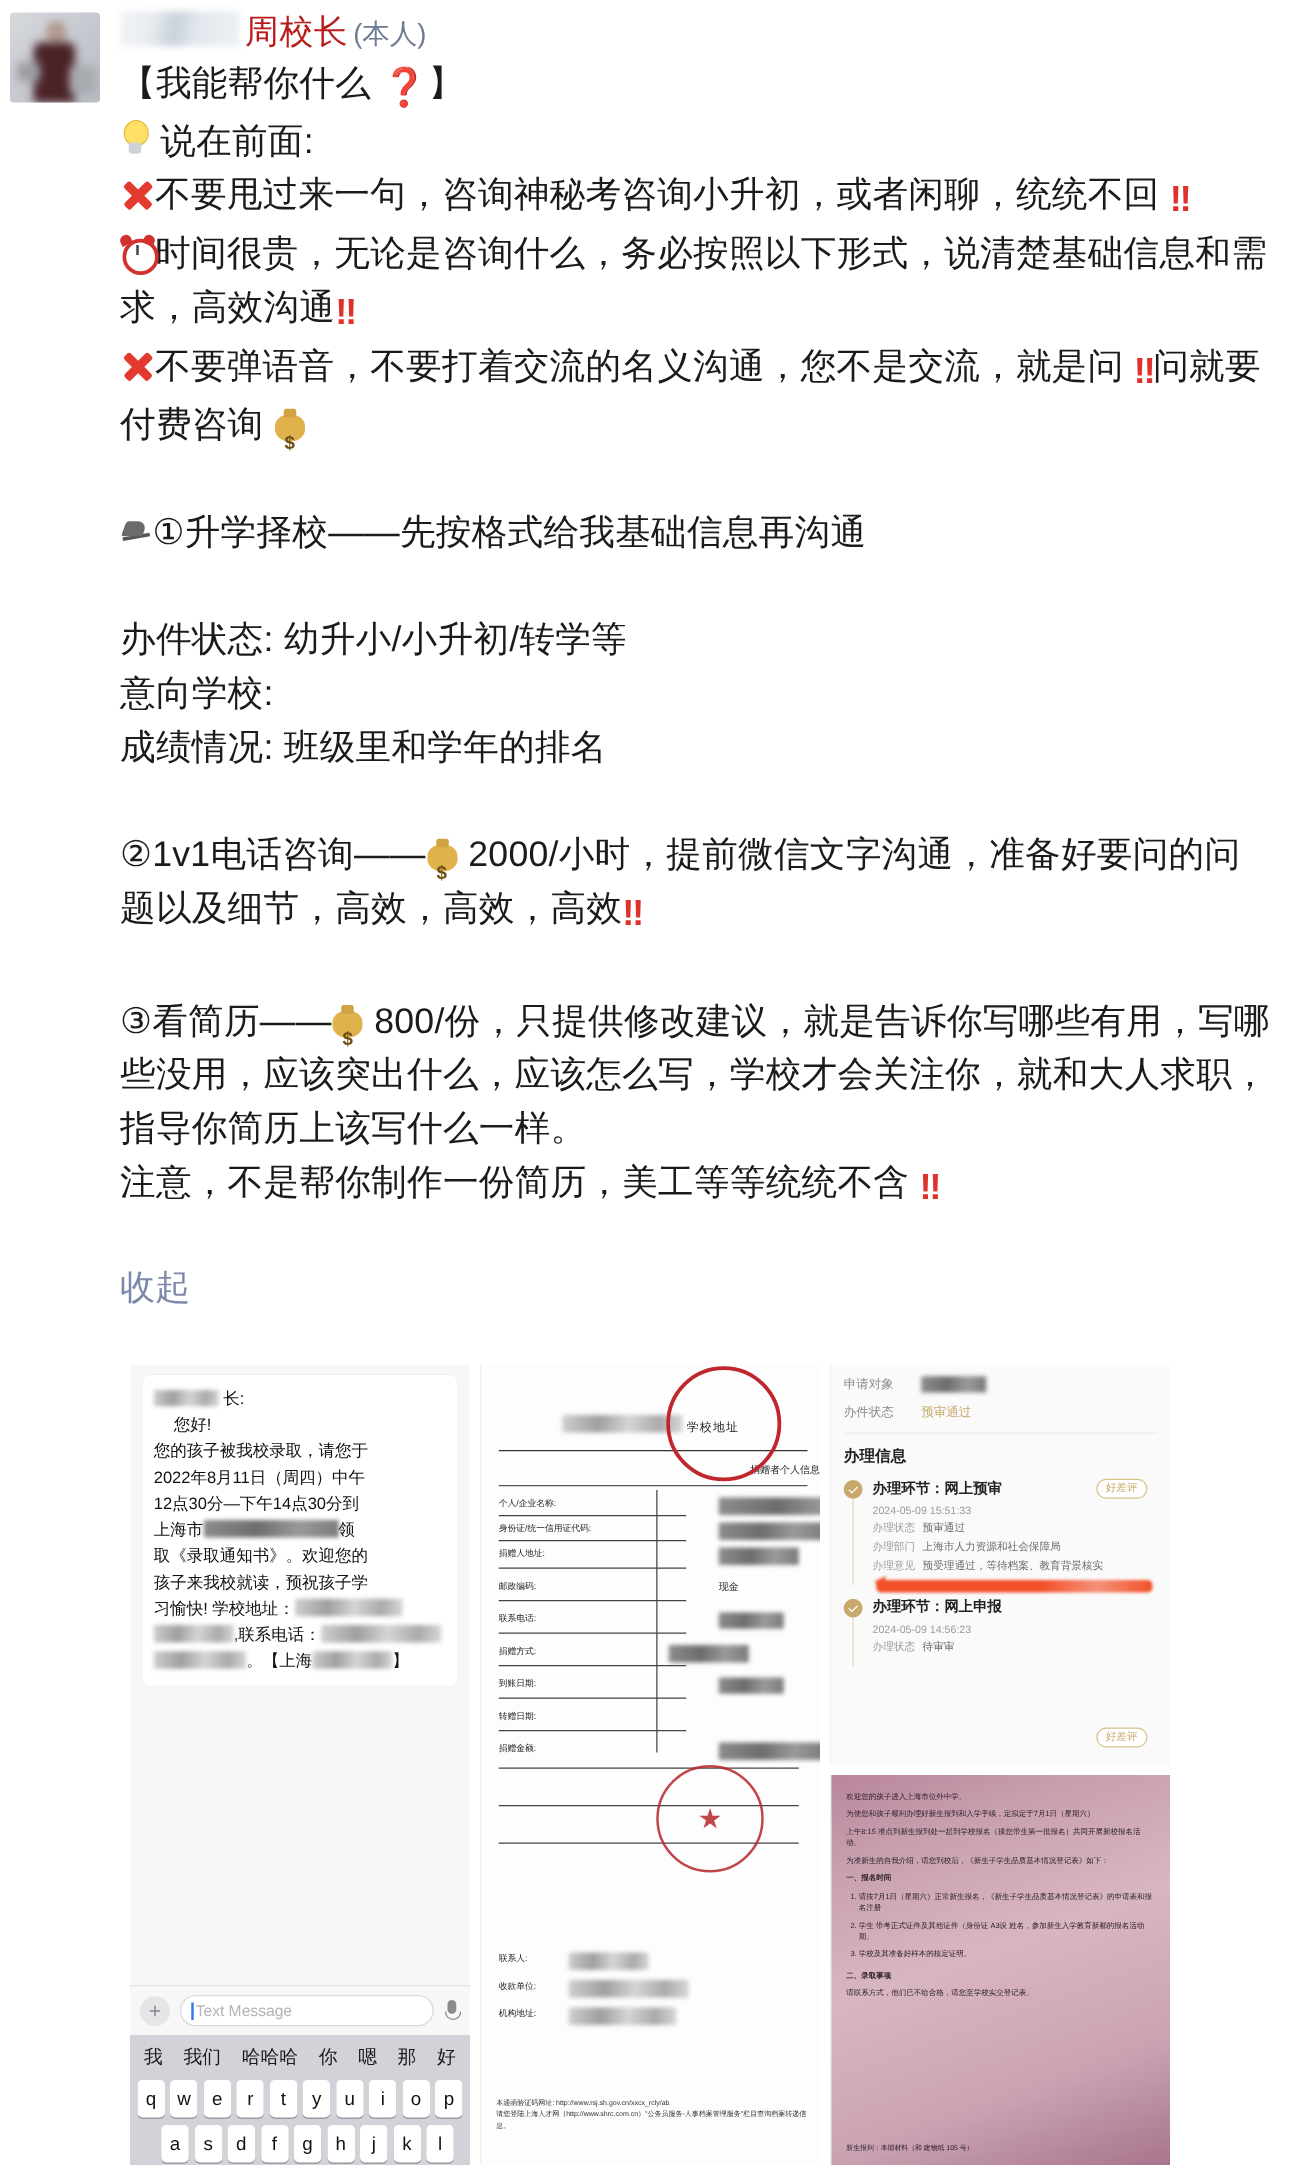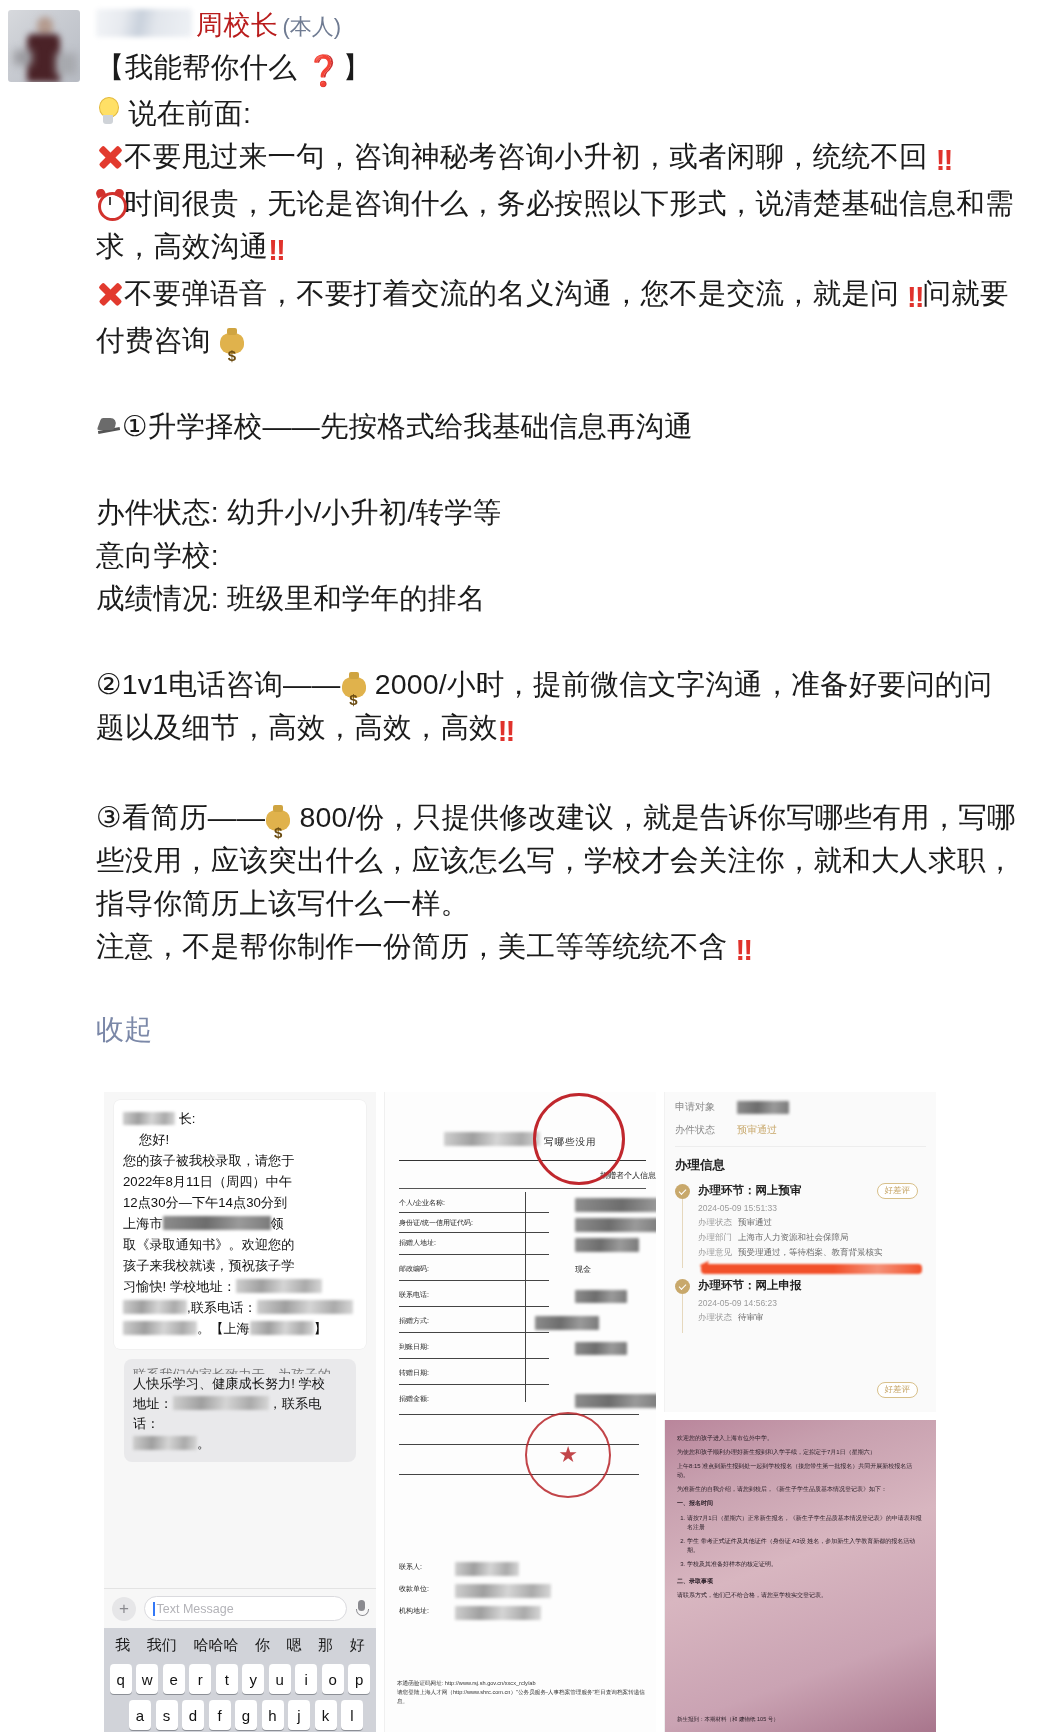--- a/index.html
+++ b/index.html
@@ -360,26 +360,20 @@
           <div>2022年8月11日（周四）中午</div>
           <div>12点30分—下午14点30分到</div>
           <div><span>上海市</span><span class="redact r7 dark"></span><span>领</span></div>
           <div>取《录取通知书》。欢迎您的</div>
           <div>孩子来我校就读，预祝孩子学</div>
           <div><span>习愉快! 学校地址：</span><span class="redact r3"></span></div>
           <div><span class="redact r4"></span><span>,联系电话：</span><span class="redact r5"></span></div>
           <div><span class="redact r6"></span><span>。【上海</span><span class="redact r4"></span><span>】</span></div>
         </div>
 
-        <div class="wx-bubble2">
-          <div style="height:9px;overflow:hidden;opacity:.55">联系我们的家长致力于，为孩子的</div>
-          <div>人快乐学习、健康成长努力! 学校</div>
-          <div><span>地址：</span><span class="redact r5"></span><span>，联系电话：</span></div>
-          <div><span class="redact r4"></span><span>。</span></div>
-        </div>
       </div>
 
       <div class="wx-spacer"></div>
 
       <div class="wx-inputbar">
         <div class="wx-plus">+</div>
         <div class="wx-field">
           <span class="wx-caret"></span>
           <span>Text Message</span>
         </div>
@@ -418,21 +412,21 @@
           <div class="kb-key">j</div>
           <div class="kb-key">k</div>
           <div class="kb-key">l</div>
         </div>
       </div>
     </div>
   </div>
 
   <div class="g-cell">
     <div class="doc">
-      <div class="doc-title"><span class="redact r5"></span> <span>写哪些没用</span></div>
+      <div class="doc-title"><span class="redact r5"></span> <span>学校地址</span></div>
       <div class="doc-line" style="top:68px;"></div>
       <div class="doc-sub" style="top:78px;">捐赠者个人信息</div>
       <div class="doc-line" style="top:96px;height:0.8px;background:#555;"></div>
 
       <div class="doc-row" style="top:106px;">个人/企业名称:</div>
       <div class="doc-hr" style="top:120px;"></div>
       <div class="doc-row" style="top:126px;">身份证/统一信用证代码:</div>
       <div class="doc-hr" style="top:140px;"></div>
       <div class="doc-row" style="top:146px;">捐赠人地址:</div>
       <div class="doc-hr" style="top:162px;"></div>

